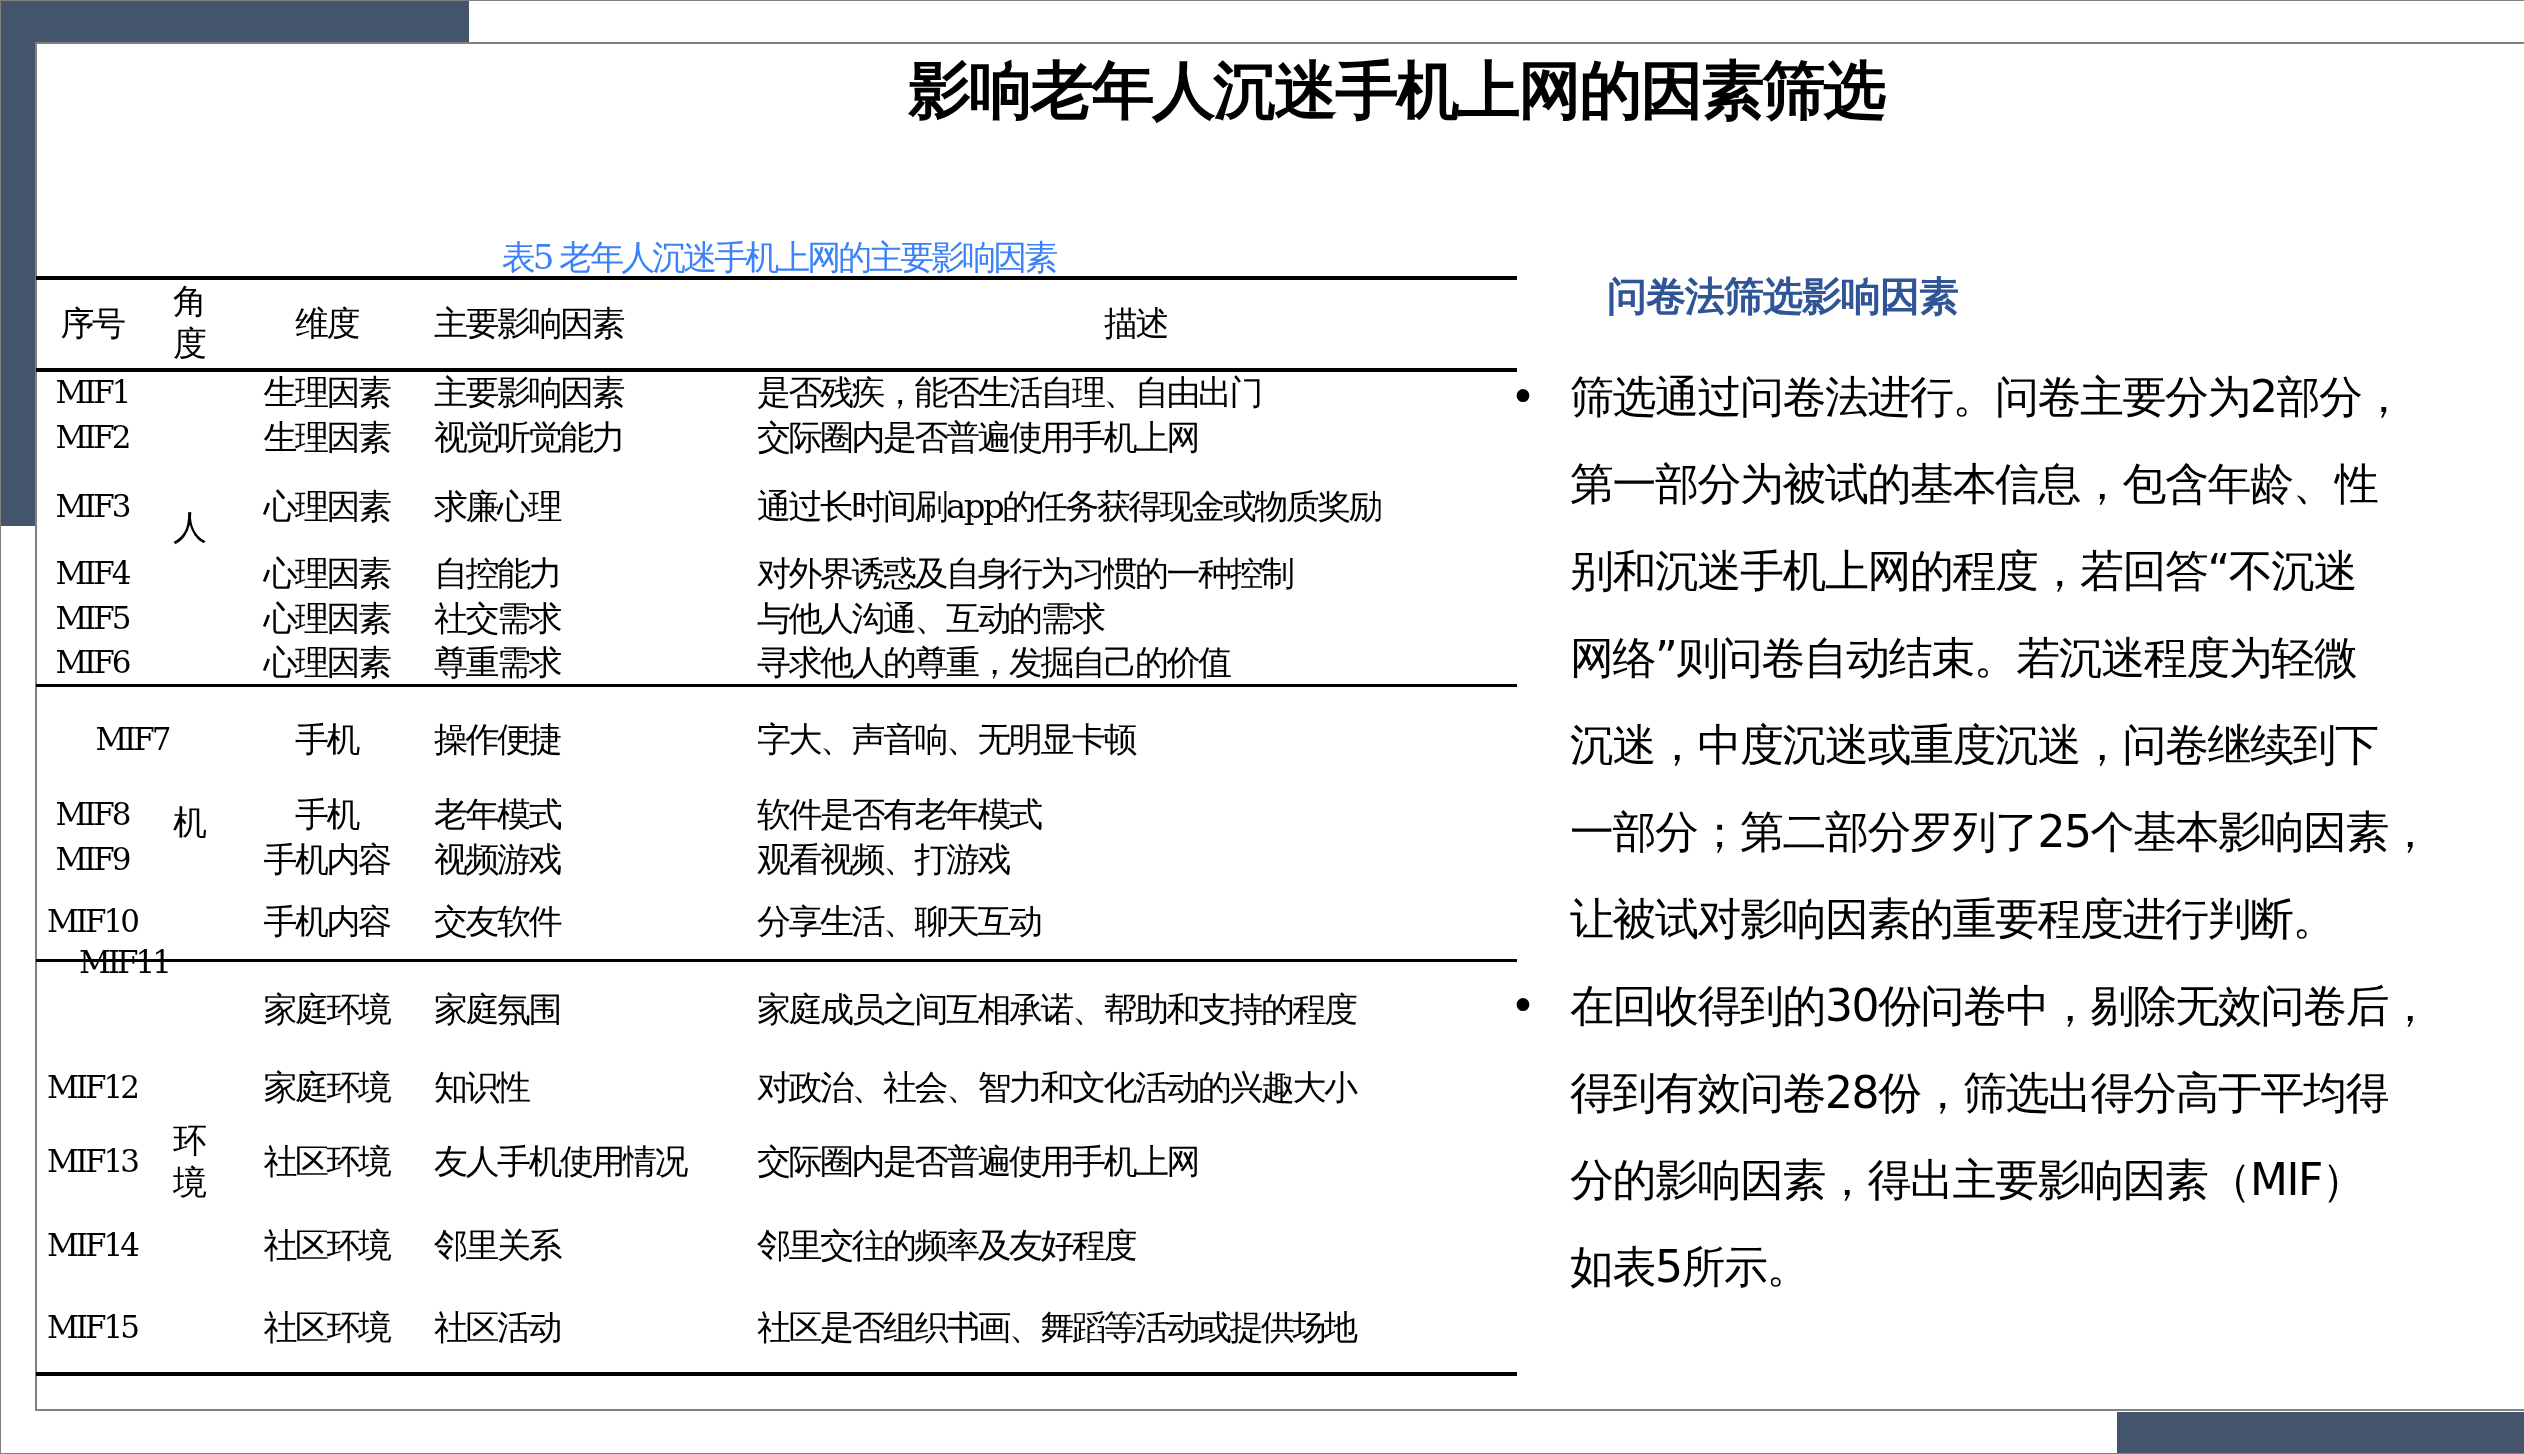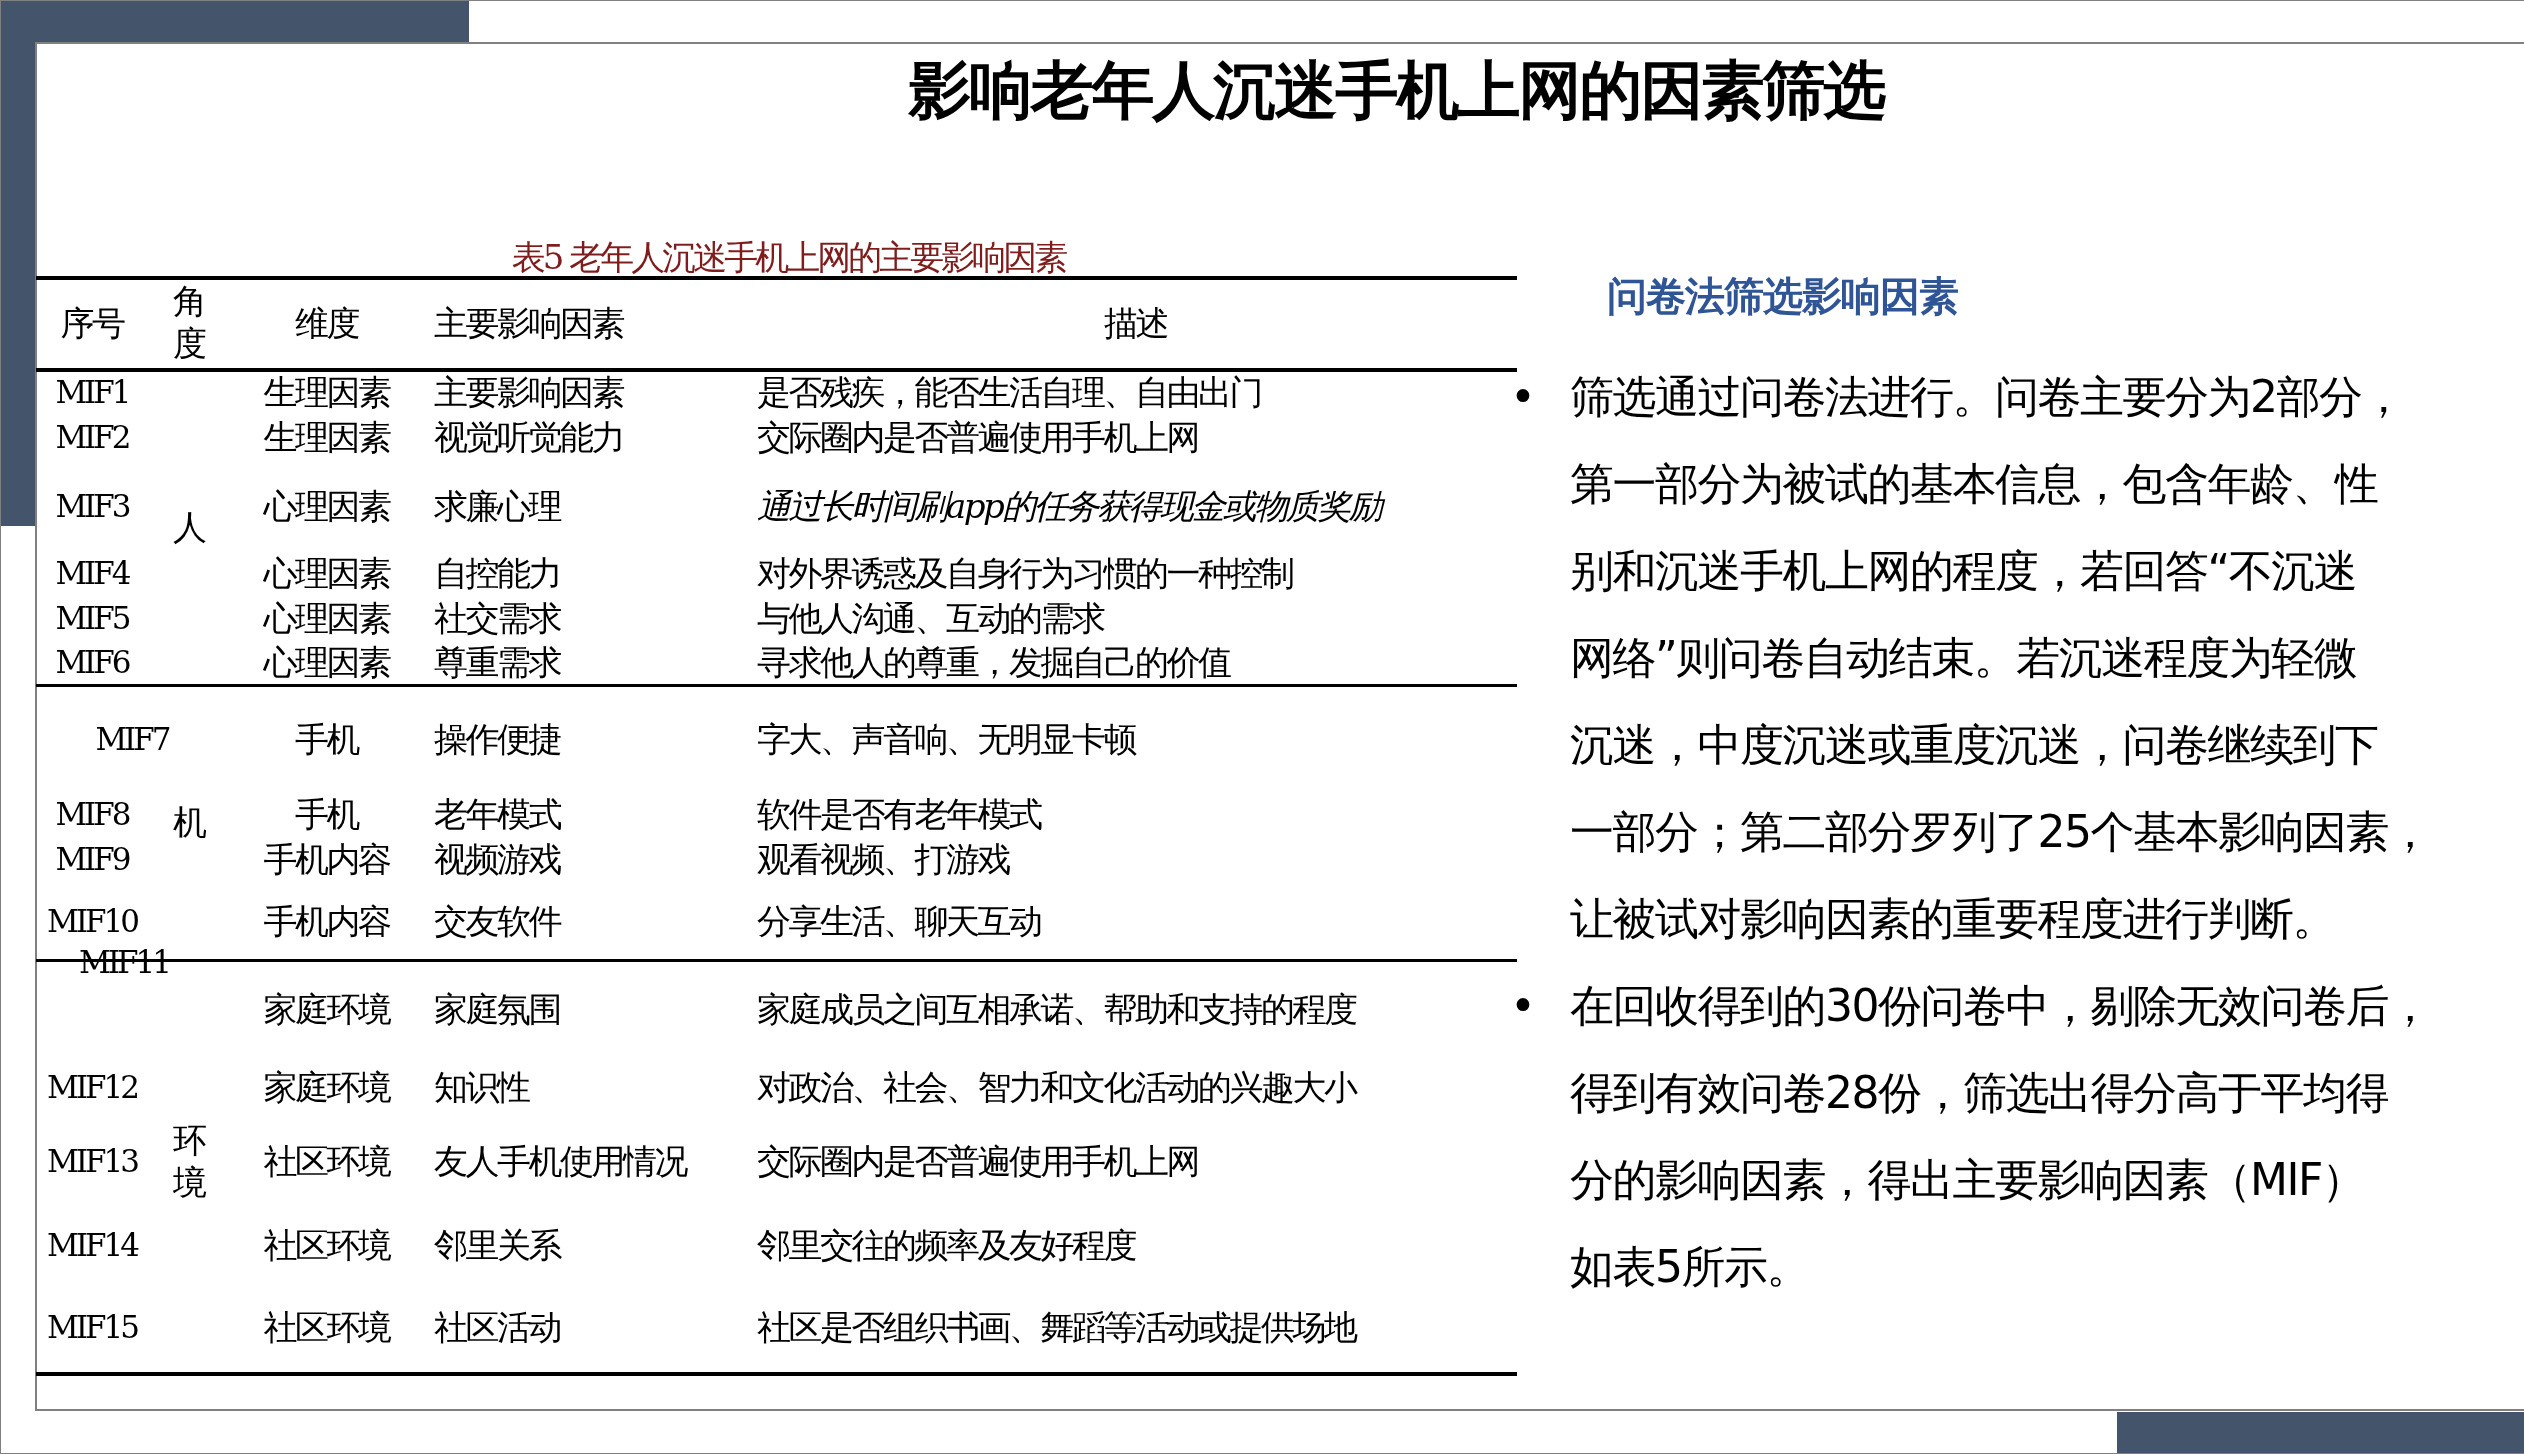--- a/index.html
+++ b/index.html
@@ -2,21 +2,21 @@
 <html style="font-size:8px"><head>
 <meta charset="utf-8">
 <style>
   html, body { margin:0; padding:0; }
   body { width:2585px; height:1454px; position:relative; overflow:hidden; background:#ffffff; }
   .outer-border { position:absolute; left:0; top:0; width:2585px; height:1454px; box-sizing:border-box; border:1.5px solid #808080; }
   .deco { position:absolute; background:#44546A; }
   .frame { position:absolute; left:35px; top:42px; width:2515px; height:1369px; box-sizing:border-box; border:2.5px solid #808080; background:#ffffff; }
   .title { position:absolute; left:0; top:50px; width:2585px; padding-left:208px; box-sizing:border-box; text-align:center; font-family:"DejaVu Sans", sans-serif; font-weight:bold; font-size:63px; color:#000; line-height:81px; letter-spacing:-2px; }
   .serif { font-family:"DejaVu Serif", "Liberation Serif", serif; }
-  .caption { position:absolute; left:48px; width:1481px; top:235px; height:44px; line-height:44px; text-align:center; font-size:34px; color:#7f1d1d; letter-spacing:-3px; }
+  .caption { position:absolute; left:38px; width:1481px; top:235px; height:44px; line-height:44px; text-align:center; font-size:34px; color:#3b82f6; letter-spacing:-3px; }
   .rule { position:absolute; left:36px; width:1481px; background:#000; }
   .cell { position:absolute; font-size:34px; line-height:40px; color:#000; white-space:nowrap; letter-spacing:-2.5px; }
   .c-id { left:36px; width:112px; text-align:center; font-size:31px; letter-spacing:-3px; }
   .c-dim { left:232px; width:189px; text-align:center; }
   .c-fac { left:434px; width:313px; text-align:left; }
   .c-desc { left:757px; text-align:left; }
   .hdr { top:303px; height:40px; }
   .angle-hdr { left:162px; width:56px; top:280px; text-align:center; font-size:34px; line-height:42px; letter-spacing:0; }
   .angle-lbl { left:162px; width:56px; text-align:center; font-size:34px; line-height:42px; letter-spacing:0; }
   .side-heading { position:absolute; left:1607px; top:268px; font-family:"DejaVu Sans", sans-serif; font-weight:bold; font-size:40px; line-height:56px; color:#2F5597; letter-spacing:-1px; }
@@ -80,21 +80,21 @@
   <div>
     <div class="cell serif c-id" style="top:417px;">MIF2</div>
     <div class="cell serif c-dim" style="top:417px;">生理因素</div>
     <div class="cell serif c-fac" style="top:417px;">视觉听觉能力</div>
     <div class="cell serif c-desc" style="top:417px;">交际圈内是否普遍使用手机上网</div>
   </div>
   <div>
     <div class="cell serif c-id" style="top:486px;">MIF3</div>
     <div class="cell serif c-dim" style="top:486px;">心理因素</div>
     <div class="cell serif c-fac" style="top:486px;">求廉心理</div>
-    <div class="cell serif c-desc" style="top:486px;font-style:italic;">通过长时间刷app的任务获得现金或物质奖励</div>
+    <div class="cell serif c-desc" style="top:486px;">通过长时间刷app的任务获得现金或物质奖励</div>
   </div>
   <div>
     <div class="cell serif c-id" style="top:553px;">MIF4</div>
     <div class="cell serif c-dim" style="top:553px;">心理因素</div>
     <div class="cell serif c-fac" style="top:553px;">自控能力</div>
     <div class="cell serif c-desc" style="top:553px;">对外界诱惑及自身行为习惯的一种控制</div>
   </div>
   <div>
     <div class="cell serif c-id" style="top:598px;">MIF5</div>
     <div class="cell serif c-dim" style="top:598px;">心理因素</div>

